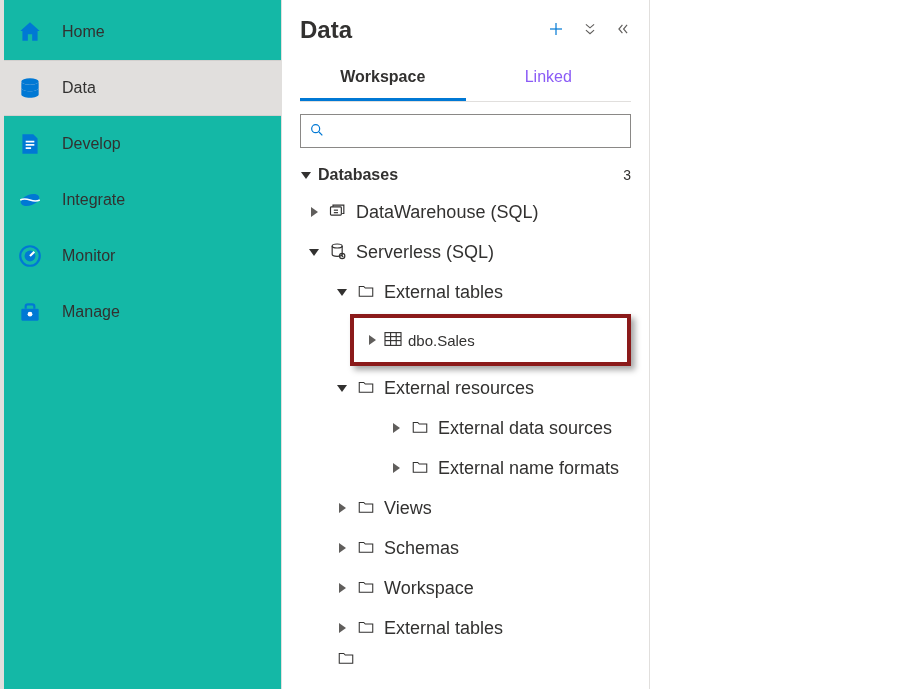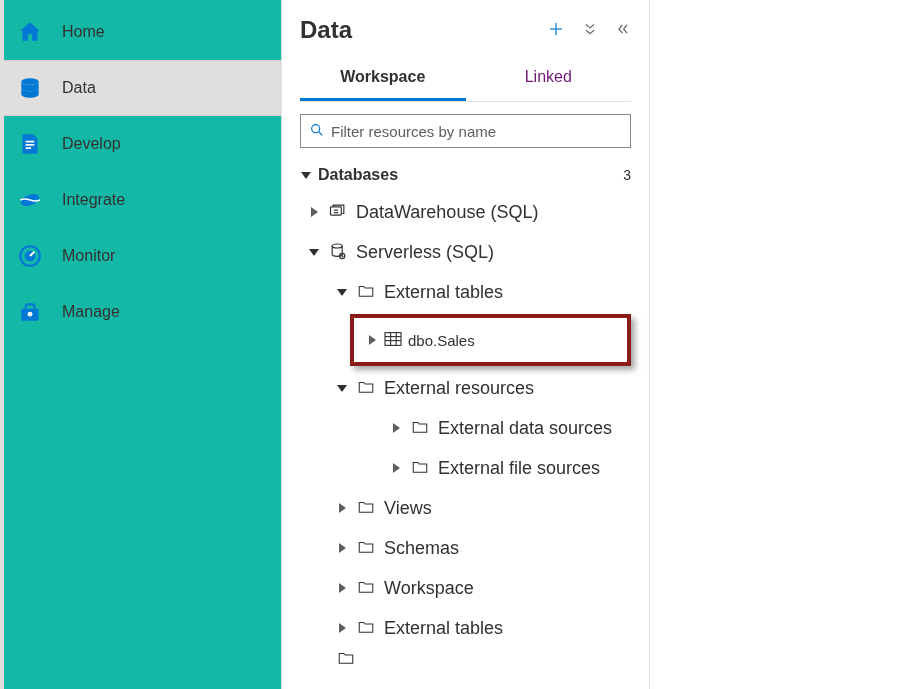--- a/index.html
+++ b/index.html
@@ -80,21 +80,21 @@
 
   .tabs {
     display: flex;
     border-bottom: 1px solid #e1dfdd;
   }
   .tab {
     flex: 1;
     text-align: center;
     padding: 10px 0 12px 0;
     font-size: 16px;
-    color: #701a75;
+    color: #8b5cf6;
     cursor: pointer;
     border-bottom: 3px solid transparent;
   }
   .tab.active {
     color: #323130;
     font-weight: 600;
     border-bottom: 3px solid #0078d4;
   }
 
   .search-box {
@@ -290,21 +290,20 @@
     <div class="tab">Linked</div>
   </div>
 
   <div class="search-box">
     <span>
       <svg width="16" height="16" viewBox="0 0 24 24" fill="none" stroke="#0078d4" stroke-width="1.8">
           <circle cx="10" cy="10" r="6"></circle>
           <line x1="15" y1="15" x2="20" y2="20"></line>
         </svg>
     </span>
-    <input type="text" placeholder="Filter resources by name" style="">
   </div>
 
   <div class="section-header">
     <span class="caret">
         <span class="tri-down"></span>
       </span>
     <span class="label">Databases</span>
     <span class="section-count">3</span>
   </div>
 
@@ -394,21 +393,21 @@
 
     <div class="node depth-ext">
       <span class="caret">
           <span class="tri-right"></span>
         </span>
       <span>
         <svg width="20" height="18" viewBox="0 0 24 24" fill="none" stroke="#323130" stroke-width="1.4">
             <path d="M3 6h6l2 2h10v11H3V6z"></path>
           </svg>
       </span>
-      <span class="label">External file sources</span>
+      <span class="label">External name formats</span>
     </div>
 
     <div class="node depth-1">
       <span class="caret">
           <span class="tri-right"></span>
         </span>
       <span>
         <svg width="20" height="18" viewBox="0 0 24 24" fill="none" stroke="#323130" stroke-width="1.4">
             <path d="M3 6h6l2 2h10v11H3V6z"></path>
           </svg>

